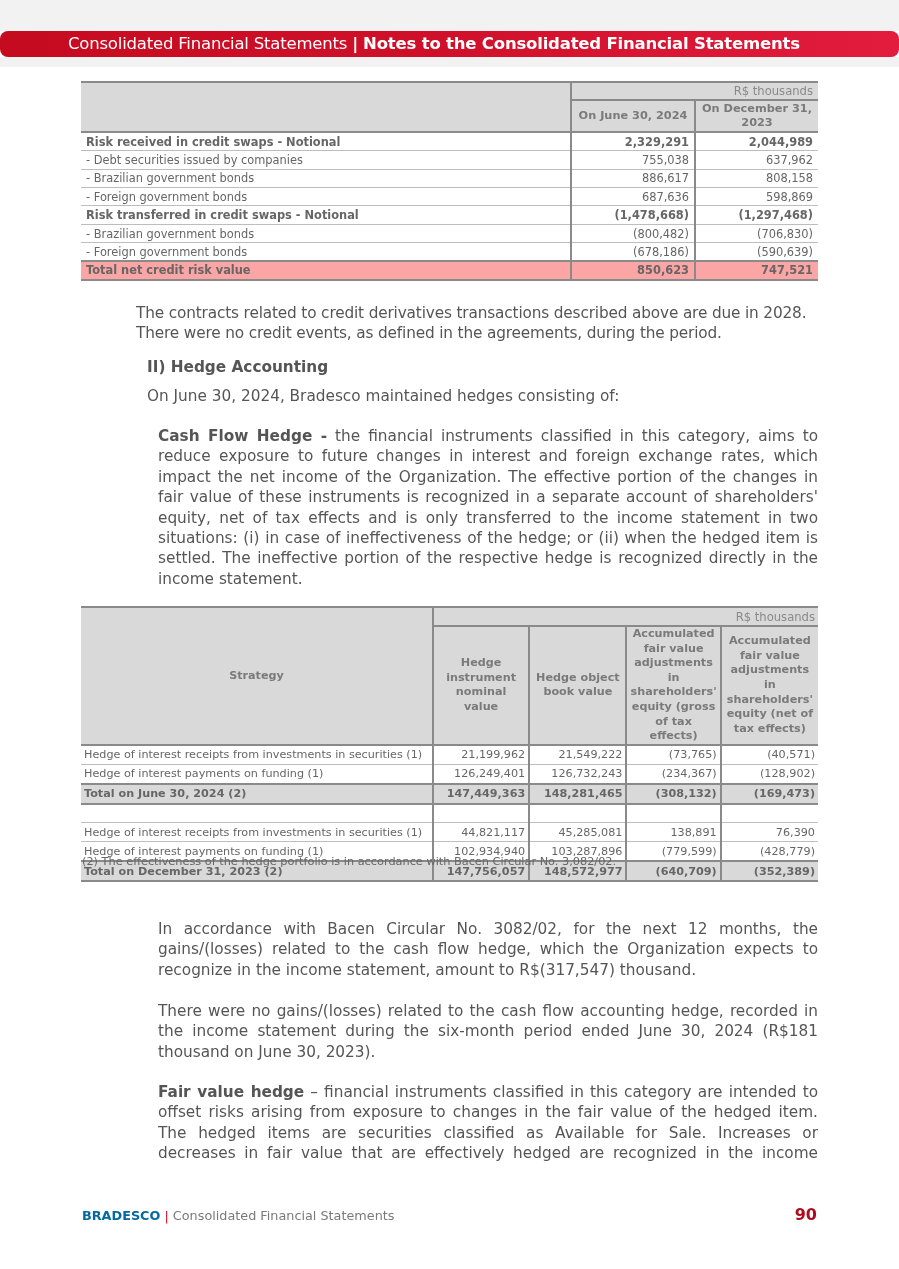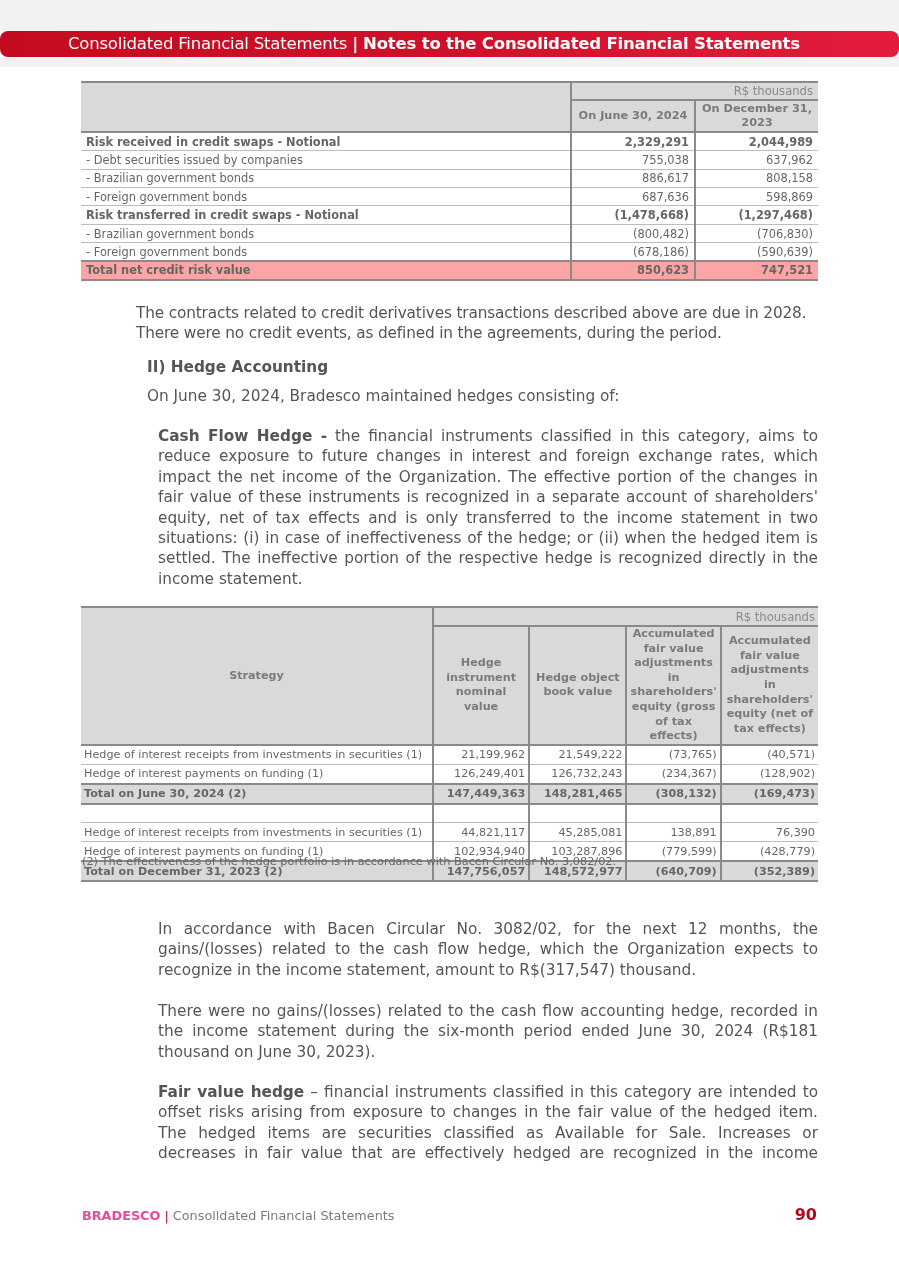--- a/index.html
+++ b/index.html
@@ -49,21 +49,21 @@
   #t2 .unit { text-align: right; color: #8a8a8a; font-size: 11.6px; height: 19px; border-bottom: 2px solid #8a8a8a; }
   #t2 .colh { text-align: center; font-weight: bold; color: #7a7a7a; font-size: 11.2px; line-height: 14.6px; white-space: normal; height: 93px; border-bottom: 2px solid #8a8a8a; }
   #t2 .strat { text-align: center; font-weight: bold; color: #7a7a7a; border-bottom: 2px solid #8a8a8a; }
   #t2 tr.r td { height: 19.4px; }
   #t2 tr.total td { background: #d9d9d9; font-weight: bold; height: 20px; border-top: 2px solid #8a8a8a; border-bottom: 2px solid #8a8a8a; }
   #t2 tr.blank td { height: 19px; }
 
   .footnote { position: absolute; left: 82px; width: 737px; font-size: 11.3px; line-height: 15px; color: #666666; }
 
   .footer-left { position: absolute; left: 82px; top: 1208px; font-size: 12.8px; color: #7a7a7a; white-space: nowrap; }
-  .footer-left .brand { color: #ec4899; font-weight: bold; }
+  .footer-left .brand { color: #0369a1; font-weight: bold; }
   .footer-left .pipe { color: #c50b1f; }
   .footer-page { position: absolute; right: 82px; top: 1205px; font-size: 16px; font-weight: bold; color: #b00a1e; }
 </style>
 </head>
 <body>
 
 <div class="top-strip"></div>
 <div class="header-bar">
   <span>Consolidated Financial Statements</span>
   <span class="sep">|</span>

